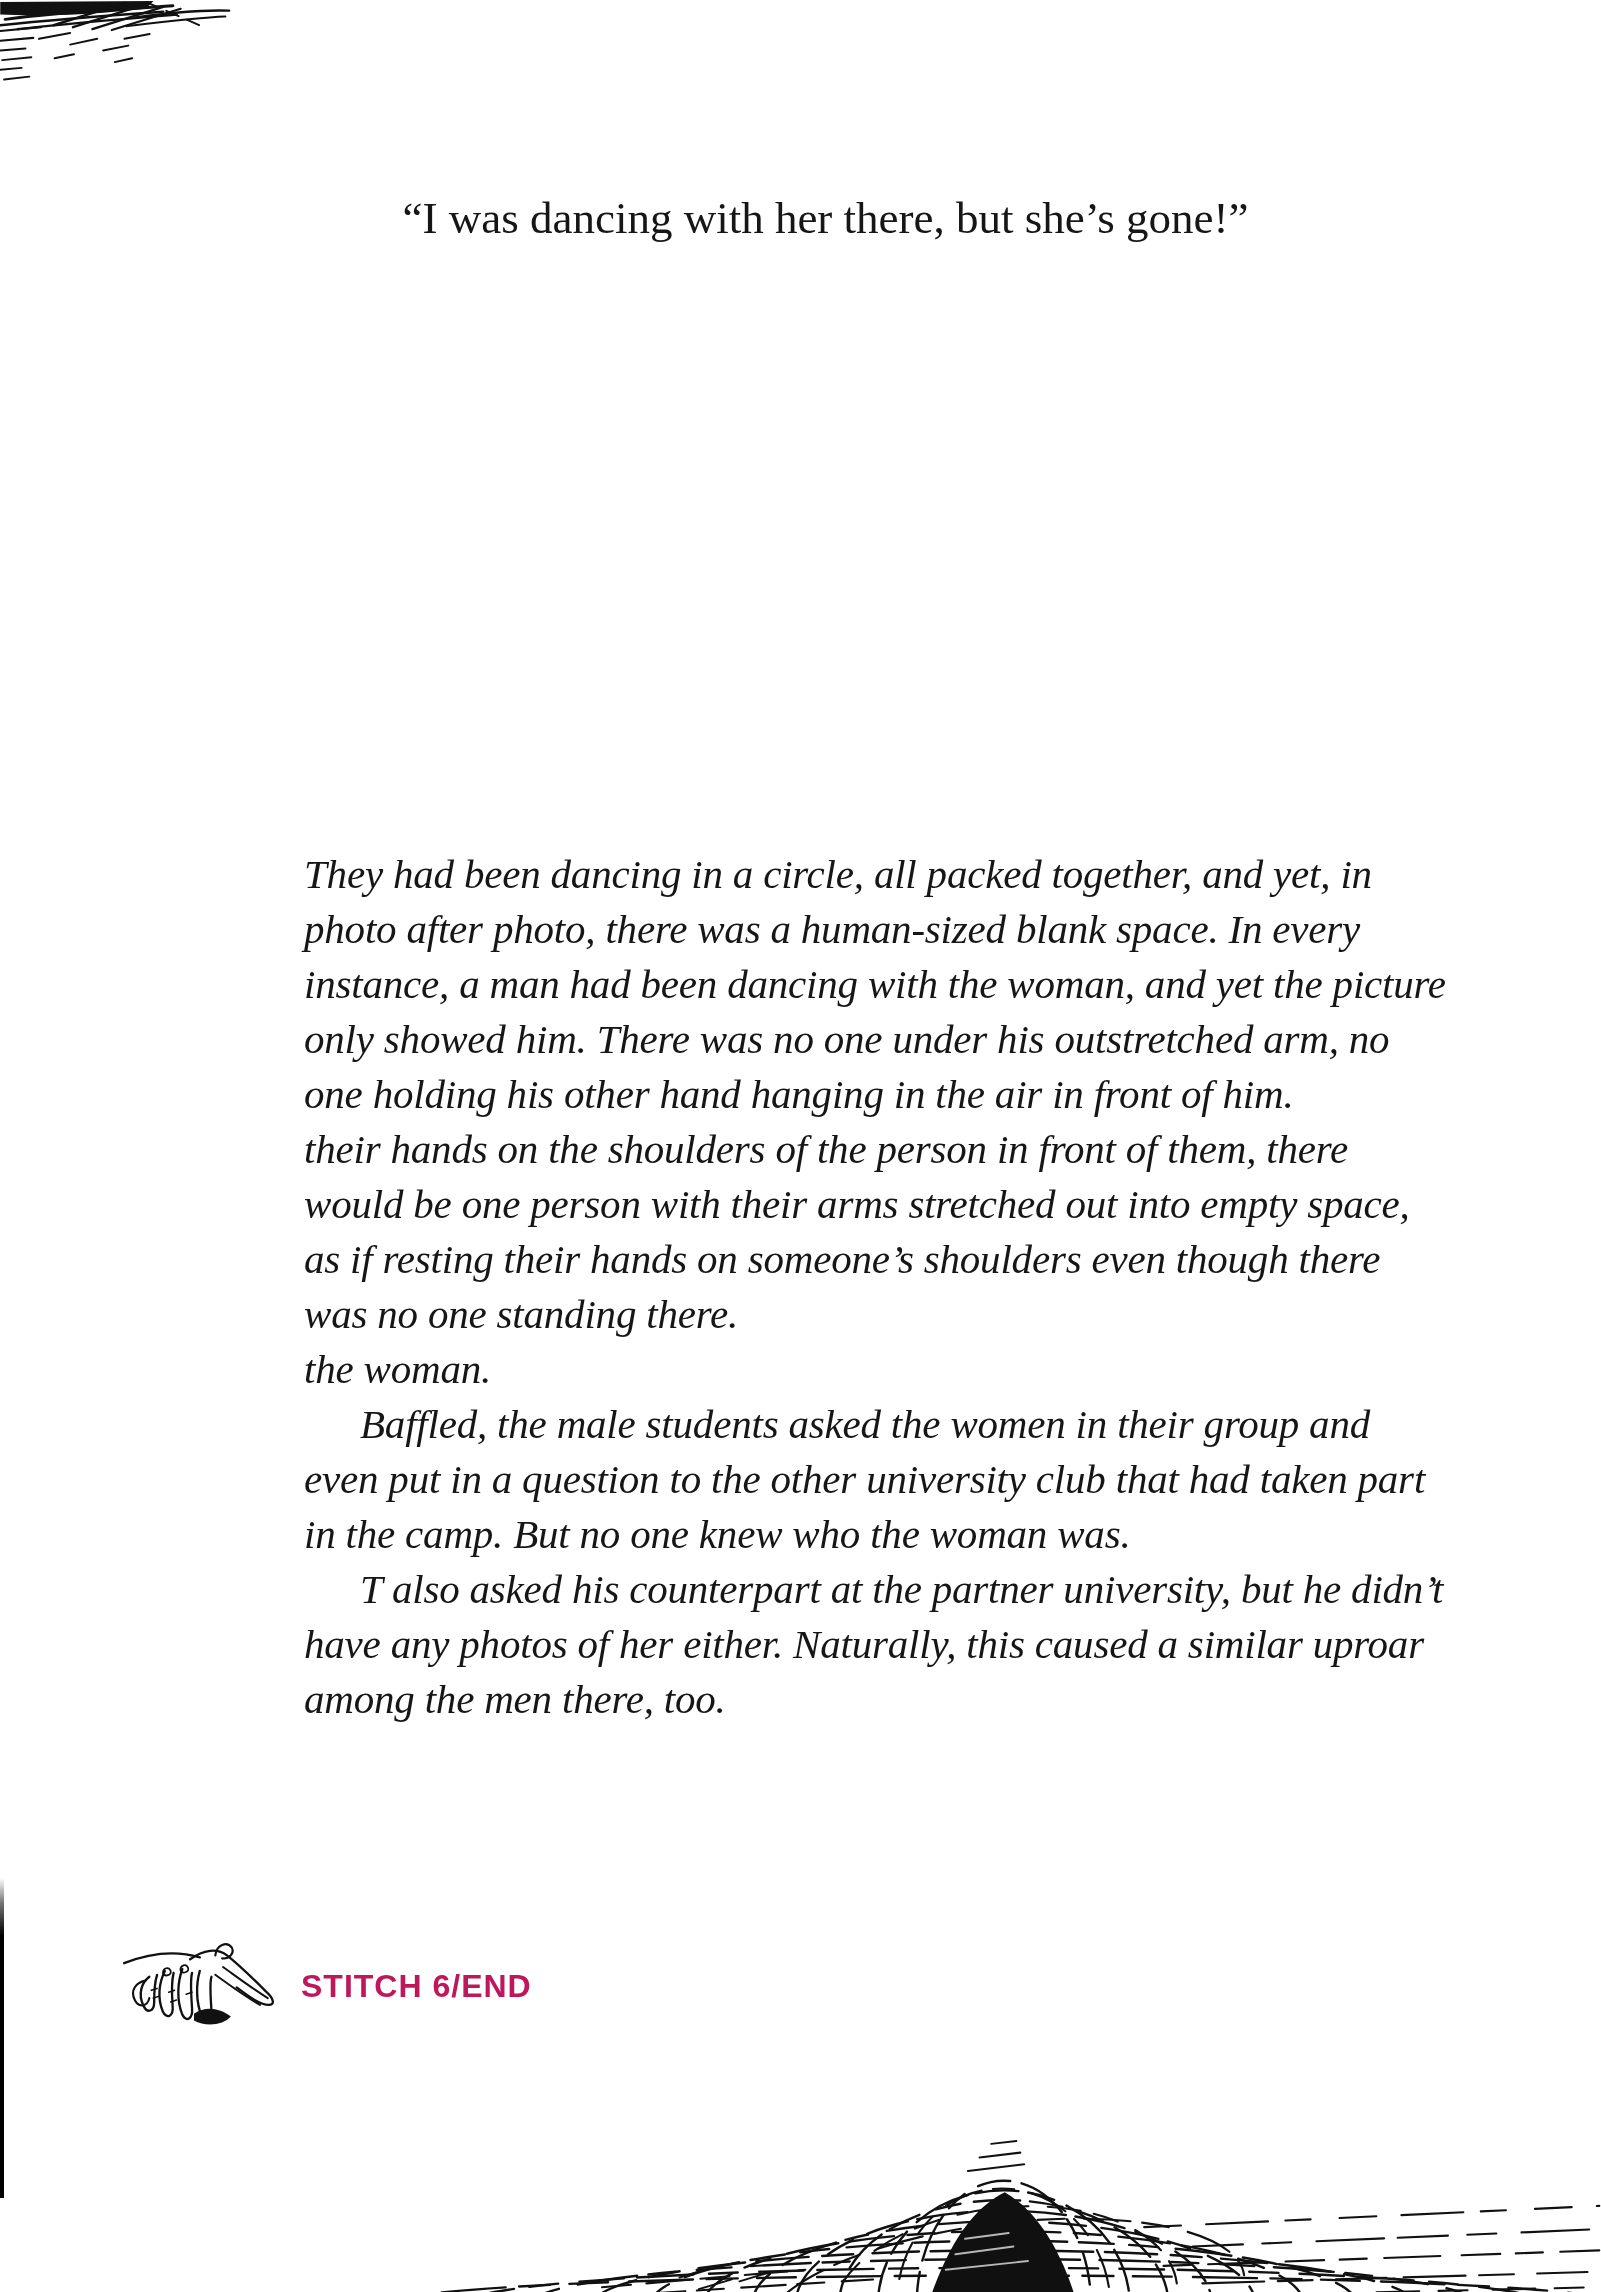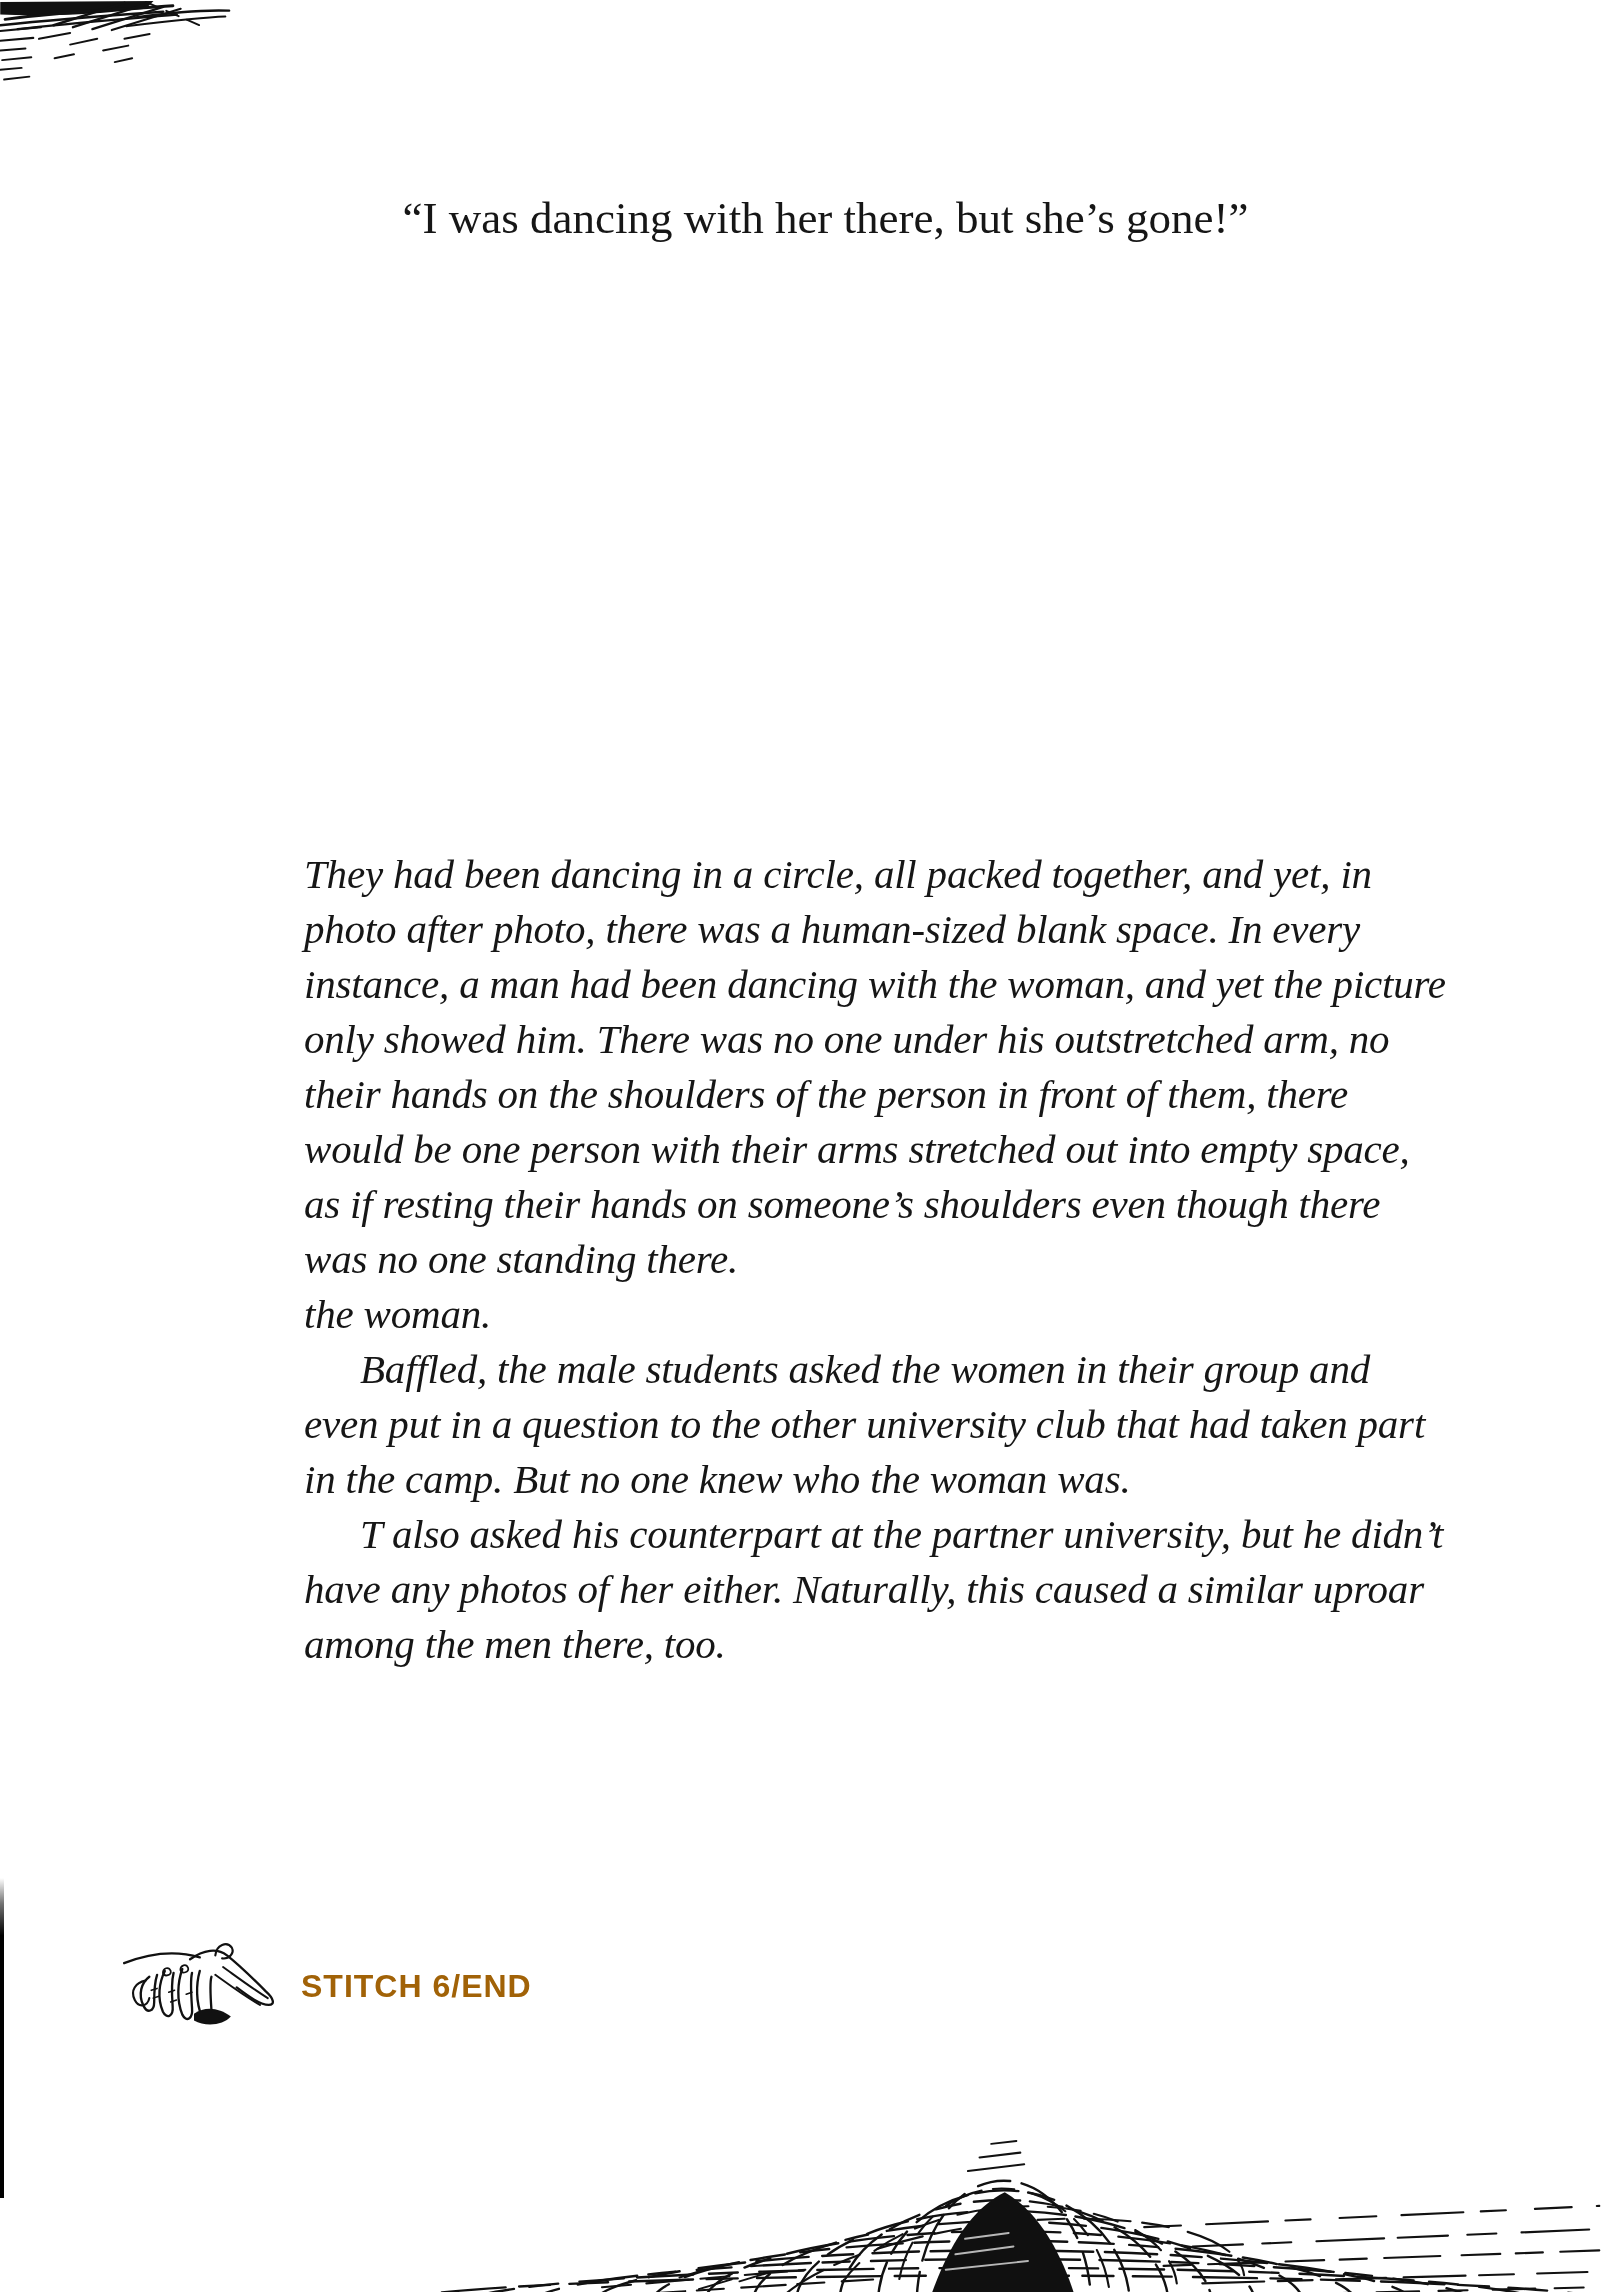--- a/index.html
+++ b/index.html
@@ -27,21 +27,21 @@
     font-style:italic;
   }
   .body-text .line { white-space:nowrap; height:55px; }
   .body-text .line.indent { padding-left:56px; }
   .footer-label {
     position:absolute;
     left:301px; top:1968px;
     font-family:"Liberation Sans", sans-serif;
     font-weight:bold;
     font-size:32px; letter-spacing:1px;
-    color:#a16207;
+    color:#be185d;
     white-space:nowrap;
   }
   .svg-abs { position:absolute; }
   .edge-strip {
     position:absolute;
     left:0; top:1878px; width:3.9px; height:320px;
     background:linear-gradient(to bottom, rgba(0,0,0,0) 0%, rgba(0,0,0,0.55) 8%, #000 18%, #000 100%);
   }
 </style>
 </head>
@@ -77,20 +77,21 @@
     </g>
   </svg>
 
   <div class="quote">“I was dancing with her there, but she’s gone!”</div>
 
   <div class="body-text">
       <div class="line">They had been dancing in a circle, all packed together, and yet, in</div>
       <div class="line">photo after photo, there was a human-sized blank space. In every</div>
       <div class="line">instance, a man had been dancing with the woman, and yet the picture</div>
       <div class="line">only showed him. There was no one under his outstretched arm, no</div>
+      <div class="line">one holding his other hand hanging in the air in front of him.</div>
       <div class="line">their hands on the shoulders of the person in front of them, there</div>
       <div class="line">would be one person with their arms stretched out into empty space,</div>
       <div class="line">as if resting their hands on someone’s shoulders even though there</div>
       <div class="line">was no one standing there.</div>
       <div class="line">the woman.</div>
       <div class="line indent">Baffled, the male students asked the women in their group and</div>
       <div class="line">even put in a question to the other university club that had taken part</div>
       <div class="line">in the camp. But no one knew who the woman was.</div>
       <div class="line indent">T also asked his counterpart at the partner university, but he didn’t</div>
       <div class="line">have any photos of her either. Naturally, this caused a similar uproar</div>

